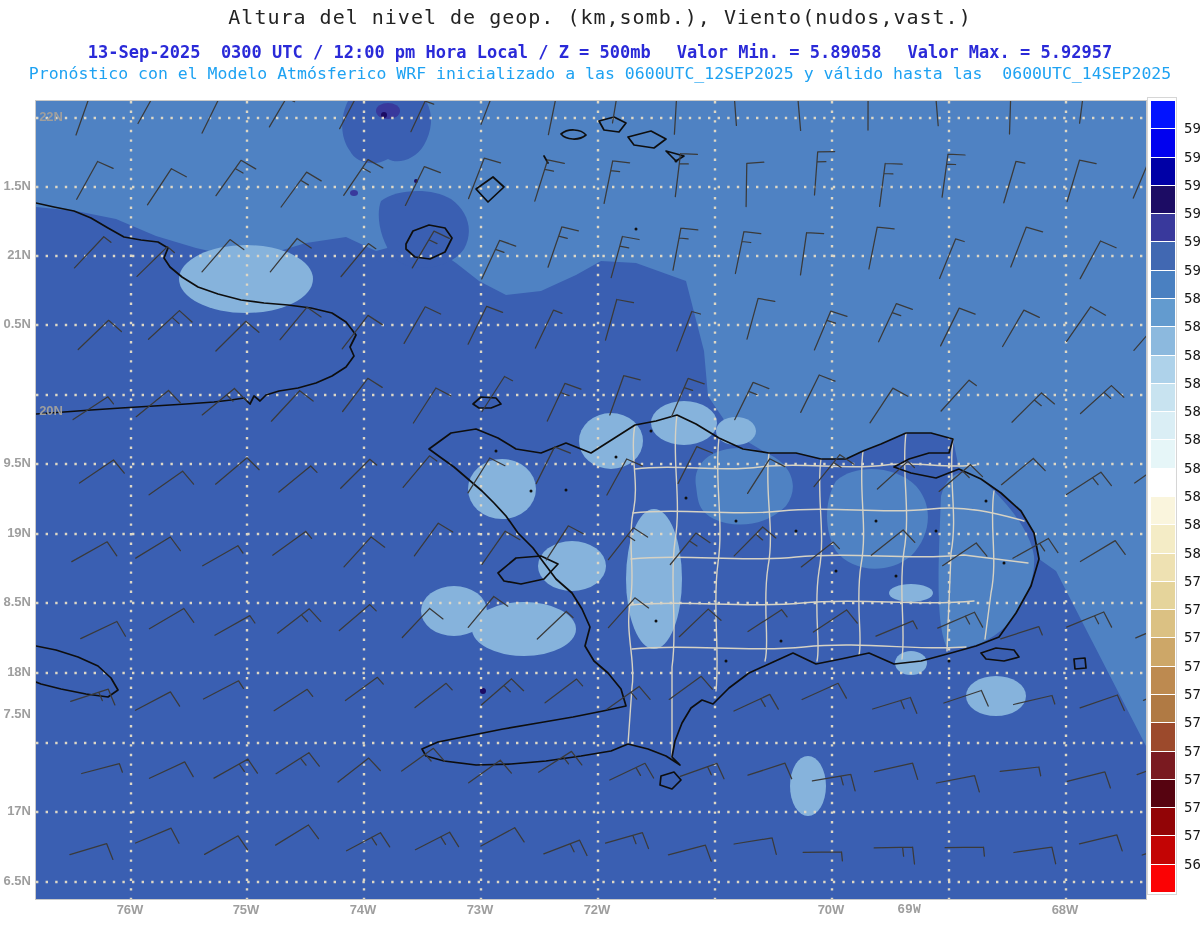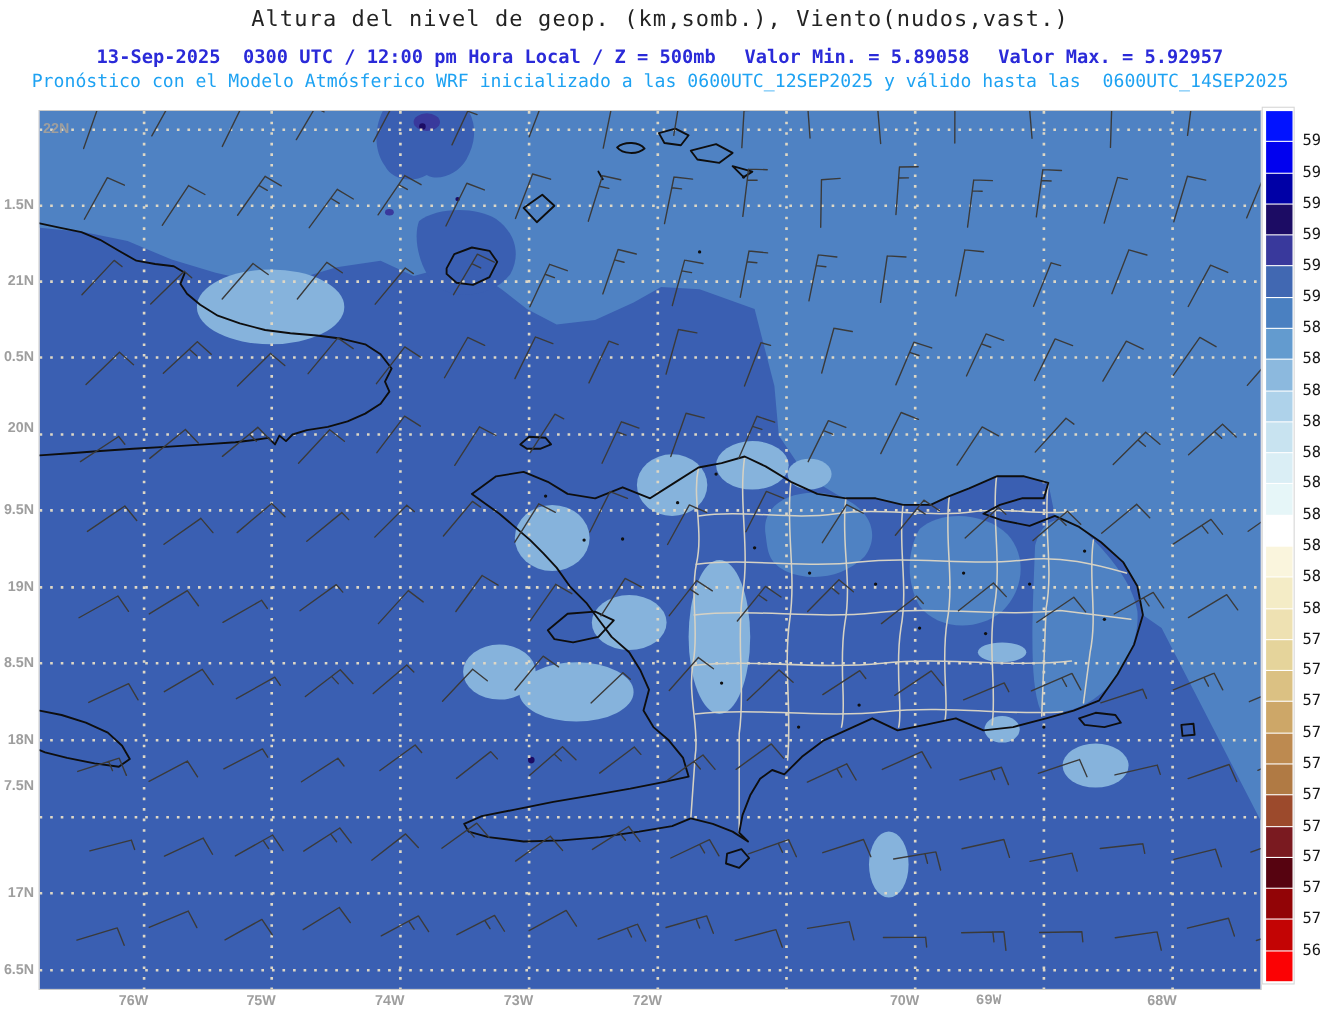--- a/index.html
+++ b/index.html
@@ -35,21 +35,21 @@
   .prov{fill:none;stroke:#d6d2c4;stroke-width:1.4;stroke-linecap:round;}
   .grid{stroke:#ddd7c6;stroke-width:2.4;stroke-dasharray:2.4 7.2;fill:none;}
   .barb{stroke:#3a3a3a;stroke-width:1.25;fill:none;stroke-linecap:round;}
   .speck{fill:#101010;}
   .latlab{
     position:absolute;left:0;width:31px;text-align:right;color:#9e9e9e;
     font-size:13px;font-weight:bold;height:18px;line-height:18px;
     font-family:"Liberation Sans",sans-serif;
   }
   .lonlab{
-    position:absolute;top:901px;width:44px;color:#9e9e9e;
+    position:absolute;top:901px;width:44px;text-align:center;color:#9e9e9e;
     font-size:13px;font-weight:bold;height:18px;line-height:18px;
     font-family:"Liberation Sans",sans-serif;
   }
   #colorbar{
     position:absolute;left:1147px;top:97px;width:30px;height:798px;
     background:#ffffff;border:1px solid #d6d6d6;padding:3px;box-sizing:border-box;
   }
   #colorbar .cbseg{position:absolute;left:3px;width:24px;}
   .cblab{
     position:absolute;left:1184px;width:50px;text-align:left;color:#161616;
@@ -381,21 +381,21 @@
       </g>
 </svg>
 
 </div>
 
 <div id="lat-labels">
     <span class="latlab" style="top: 108px; margin-left: 32px;">22N</span>
     <span class="latlab" style="top: 177px;">1.5N</span>
     <span class="latlab" style="top: 246px;">21N</span>
     <span class="latlab" style="top: 315px;">0.5N</span>
-    <span class="latlab" style="top: 380px;">20N</span>
+    <span class="latlab" style="top: 402px; padding-left: 32px;">20N</span>
     <span class="latlab" style="top: 454px;">9.5N</span>
     <span class="latlab" style="top: 524px;">19N</span>
     <span class="latlab" style="top: 593px;">8.5N</span>
     <span class="latlab" style="top: 663px;">18N</span>
     <span class="latlab" style="top: 705px;">7.5N</span>
     <span class="latlab" style="top: 802px;">17N</span>
     <span class="latlab" style="top: 872px;">6.5N</span>
   </div>
 <div id="lon-labels">
     <span class="lonlab" style="left: 108px;">76W</span>

